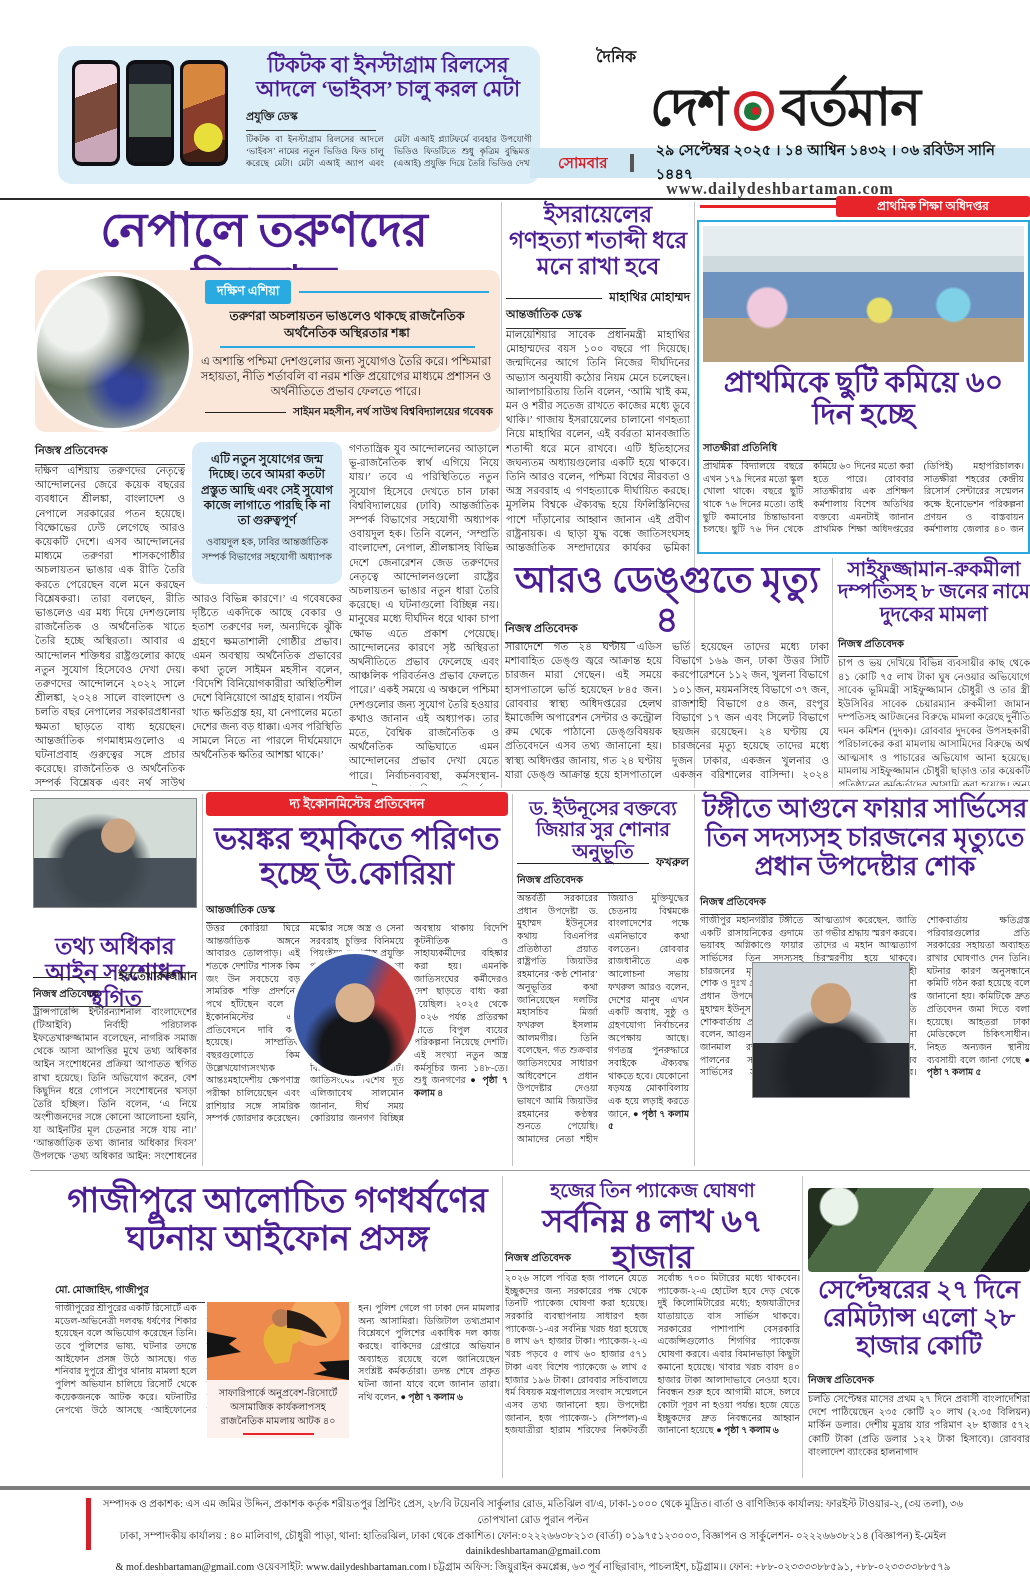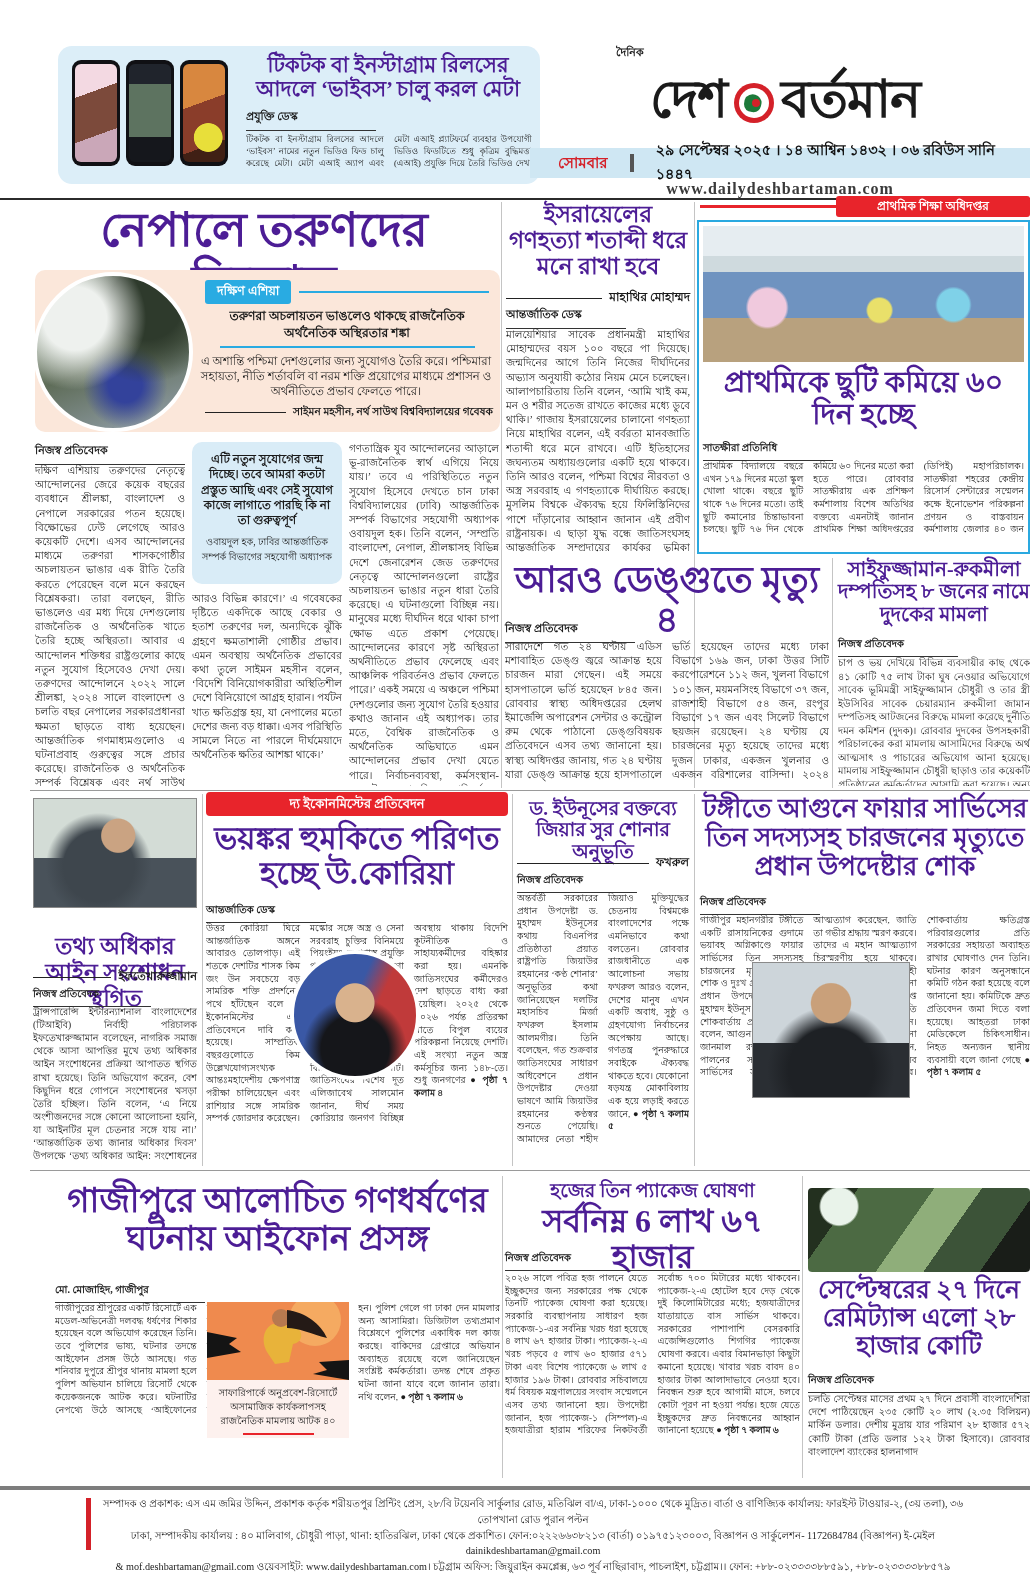--- a/index.html
+++ b/index.html
@@ -53,21 +53,21 @@
     <div class="abs" style="left:188px;top:62px;width:130px;">
         <span class="byline">প্রযুক্তি ডেস্ক</span>
       </div>
     <div class="abs body-txt cols2" style="left:188px;top:88px;width:286px;height:46px;font-size:8.6px;">
       <span>টিকটক বা ইনস্টাগ্রাম রিলসের আদলে ‘ভাইবস’ নামের নতুন ভিডিও ফিড চালু করেছে মেটা। মেটা এআই অ্যাপ এবং মেটা এআই প্ল্যাটফর্মে ব্যবহার উপযোগী ভিডিও ফিডটিতে শুধু কৃত্রিম বুদ্ধিমত্তা (এআই) প্রযুক্তি দিয়ে তৈরি ভিডিও দেখা যাবে। শুধু তাই নয়, চাইলে কৃত্রিম বুদ্ধিমত্তার মাধ্যমে নতুন ভিডিওও তৈরি করা যাবে। সম্প্রতি ইনস্টাগ্রামে কয়েকটি ভিডিও শেয়ার করে নতুন ভিডিও</span>
       
     </div>
   </div>
 
   <div class="abs" style="left:540px;top:44px;width:490px;height:102px;">
-    <div style="margin-left:76px;font-weight:bold;font-size:11px;">দৈনিক</div>
+    <div style="margin-left:56px;font-weight:bold;font-size:16px;">দৈনিক</div>
     <div style="display:flex;align-items:center;justify-content:center;gap:6px;margin-top:-4px;">
       <span style="font-size:52px;font-weight:bold;letter-spacing:-1px;">দেশ</span>
       <span style="display:inline-flex;">
         <svg width="42" height="42" viewBox="0 0 42 42">
             <circle cx="21" cy="21" r="20" fill="#d42129"></circle>
             <circle cx="21" cy="21" r="15" fill="#ffffff"></circle>
             <path d="M13 15 q6 -5 12 -1 q5 4 3 10 q-2 7 -9 6 q-8 -1 -8 -8 q0 -4 2 -7z" fill="#1d7a3a"></path>
             <circle cx="23" cy="21" r="4" fill="#d42129"></circle>
           </svg>
       </span>
@@ -236,21 +236,21 @@
           <circle cx="74" cy="16" r="9" fill="#b7794f"></circle>
           <path d="M80 8 c18 2 34 14 40 28 -16 -4 -28 -10 -40 -10z" fill="#241a16"></path>
         </svg>
     </div>
     <div class="caption-box">সাফারিপার্কে অনুপ্রবেশ-রিসোর্টে অসামাজিক কার্যকলাপসহ রাজনৈতিক মামলায় আটক ৪০</div>
   </div>
 
   <div class="abs vrule" style="left:502px;top:1176px;height:302px;"></div>
 
   <div class="abs hl" style="left:505px;top:1180px;width:295px;font-size:19px;">হজের তিন প্যাকেজ ঘোষণা</div>
-  <div class="abs hl" style="left:505px;top:1204px;width:295px;font-size:32px;">সর্বনিম্ন 6 লাখ ৬৭ হাজার</div>
+  <div class="abs hl" style="left:505px;top:1204px;width:295px;font-size:32px;">সর্বনিম্ন 8 লাখ ৬৭ হাজার</div>
   <div class="abs" style="left:505px;top:1250px;width:295px;">
       <span class="byline" style="font-size:10px;">নিজস্ব প্রতিবেদক</span>
     </div>
   <div class="abs body-txt cols2" style="left:505px;top:1272px;width:295px;height:206px;font-size:9.2px;">
     <span>২০২৬ সালে পবিত্র হজ পালনে যেতে ইচ্ছুকদের জন্য সরকারের পক্ষ থেকে তিনটি প্যাকেজ ঘোষণা করা হয়েছে। সরকারি ব্যবস্থাপনায় সাধারণ হজ প্যাকেজ-১-এর সর্বনিম্ন খরচ ধরা হয়েছে ৪ লাখ ৬৭ হাজার টাকা। প্যাকেজ-২-এ খরচ পড়বে ৫ লাখ ৬০ হাজার ৫৭১ টাকা এবং বিশেষ প্যাকেজে ৬ লাখ ৫ হাজার ১৯৬ টাকা। রোববার সচিবালয়ে ধর্ম বিষয়ক মন্ত্রণালয়ের সংবাদ সম্মেলনে এসব তথ্য জানানো হয়। উপদেষ্টা জানান, হজ প্যাকেজ-১ (সিম্পল)-এ হজযাত্রীরা হারাম শরিফের নিকটবর্তী সর্বোচ্চ ৭০০ মিটারের মধ্যে থাকবেন। প্যাকেজ-২-এ হোটেল হবে দেড় থেকে দুই কিলোমিটারের মধ্যে; হজযাত্রীদের যাতায়াতে বাস সার্ভিস থাকবে। সরকারের পাশাপাশি বেসরকারি এজেন্সিগুলোও শিগগির প্যাকেজ ঘোষণা করবে। এবার বিমানভাড়া কিছুটা কমানো হয়েছে। খাবার খরচ বাবদ ৪০ হাজার টাকা আলাদাভাবে নেওয়া হবে। নিবন্ধন শুরু হবে আগামী মাসে, চলবে কোটা পূরণ না হওয়া পর্যন্ত। হজে যেতে ইচ্ছুকদের দ্রুত নিবন্ধনের আহ্বান জানানো হয়েছে</span>
     <span class="cont">● পৃষ্ঠা ৭ কলাম ৬</span>
   </div>
 
   <div class="abs vrule" style="left:802px;top:1176px;height:302px;"></div>
 
@@ -258,17 +258,17 @@
   <div class="abs hl" style="left:808px;top:1276px;width:222px;font-size:25px;">সেপ্টেম্বরের ২৭ দিনে রেমিট্যান্স এলো ২৮ হাজার কোটি</div>
   <div class="abs" style="left:808px;top:1372px;width:222px;">
       <span class="byline" style="font-size:10px;">নিজস্ব প্রতিবেদক</span>
     </div>
   <div class="abs body-txt" style="left:808px;top:1392px;width:222px;height:86px;font-size:9.6px;">চলতি সেপ্টেম্বর মাসের প্রথম ২৭ দিনে প্রবাসী বাংলাদেশিরা দেশে পাঠিয়েছেন ২৩৫ কোটি ২০ লাখ (২.৩৫ বিলিয়ন) মার্কিন ডলার। দেশীয় মুদ্রায় যার পরিমাণ ২৮ হাজার ৫৭২ কোটি টাকা (প্রতি ডলার ১২২ টাকা হিসাবে)। রোববার বাংলাদেশ ব্যাংকের হালনাগাদ</div>
 
   <div class="abs" style="left:0;top:1486px;width:1030px;height:4px;background:#7d7d7d;"></div>
   <div class="abs" style="left:86px;top:1498px;width:5px;height:52px;background:#d42129;"></div>
   <div class="abs footer-txt" style="left:100px;top:1496px;width:866px;">
     <div>সম্পাদক ও প্রকাশক: এস এম জমির উদ্দিন, প্রকাশক কর্তৃক শরীয়তপুর প্রিন্টিং প্রেস, ২৮/বি টয়েনবি সার্কুলার রোড, মতিঝিল বা/এ, ঢাকা-১০০০ থেকে মুদ্রিত। বার্তা ও বাণিজ্যিক কার্যালয়: ফারইস্ট টাওয়ার-২, (৩য় তলা), ৩৬ তোপখানা রোড পুরান পল্টন</div>
-    <div>ঢাকা, সম্পাদকীয় কার্যালয় : ৪০ মালিবাগ, চৌধুরী পাড়া, থানা: হাতিরঝিল, ঢাকা থেকে প্রকাশিত। ফোন:০২২২৬৬৩৮২১৩ (বার্তা) ০১৯৭৫১২৩০০৩, বিজ্ঞাপন ও সার্কুলেশন- 1172684784 (বিজ্ঞাপন) ই-মেইল dainikdeshbartaman@gmail.com</div>
+    <div>ঢাকা, সম্পাদকীয় কার্যালয় : ৪০ মালিবাগ, চৌধুরী পাড়া, থানা: হাতিরঝিল, ঢাকা থেকে প্রকাশিত। ফোন:০২২২৬৬৩৮২১৩ (বার্তা) ০১৯৭৫১২৩০০৩, বিজ্ঞাপন ও সার্কুলেশন- ০২২২৬৬৩৮২১৪ (বিজ্ঞাপন) ই-মেইল dainikdeshbartaman@gmail.com</div>
     <div>&amp; mof.deshbartaman@gmail.com ওয়েবসাইট: www.dailydeshbartaman.com। চট্টগ্রাম অফিস: জিয়ুরাইন কমপ্লেক্স, ৬৩ পূর্ব নাছিরাবাদ, পাচলাইশ, চট্টগ্রাম।। ফোন: +৮৮-০২৩৩৩৩৮৮৫৯১, +৮৮-০২৩৩৩৩৮৮৫৭৯</div>
   </div>
 
 </div>
 
 </body></html>

